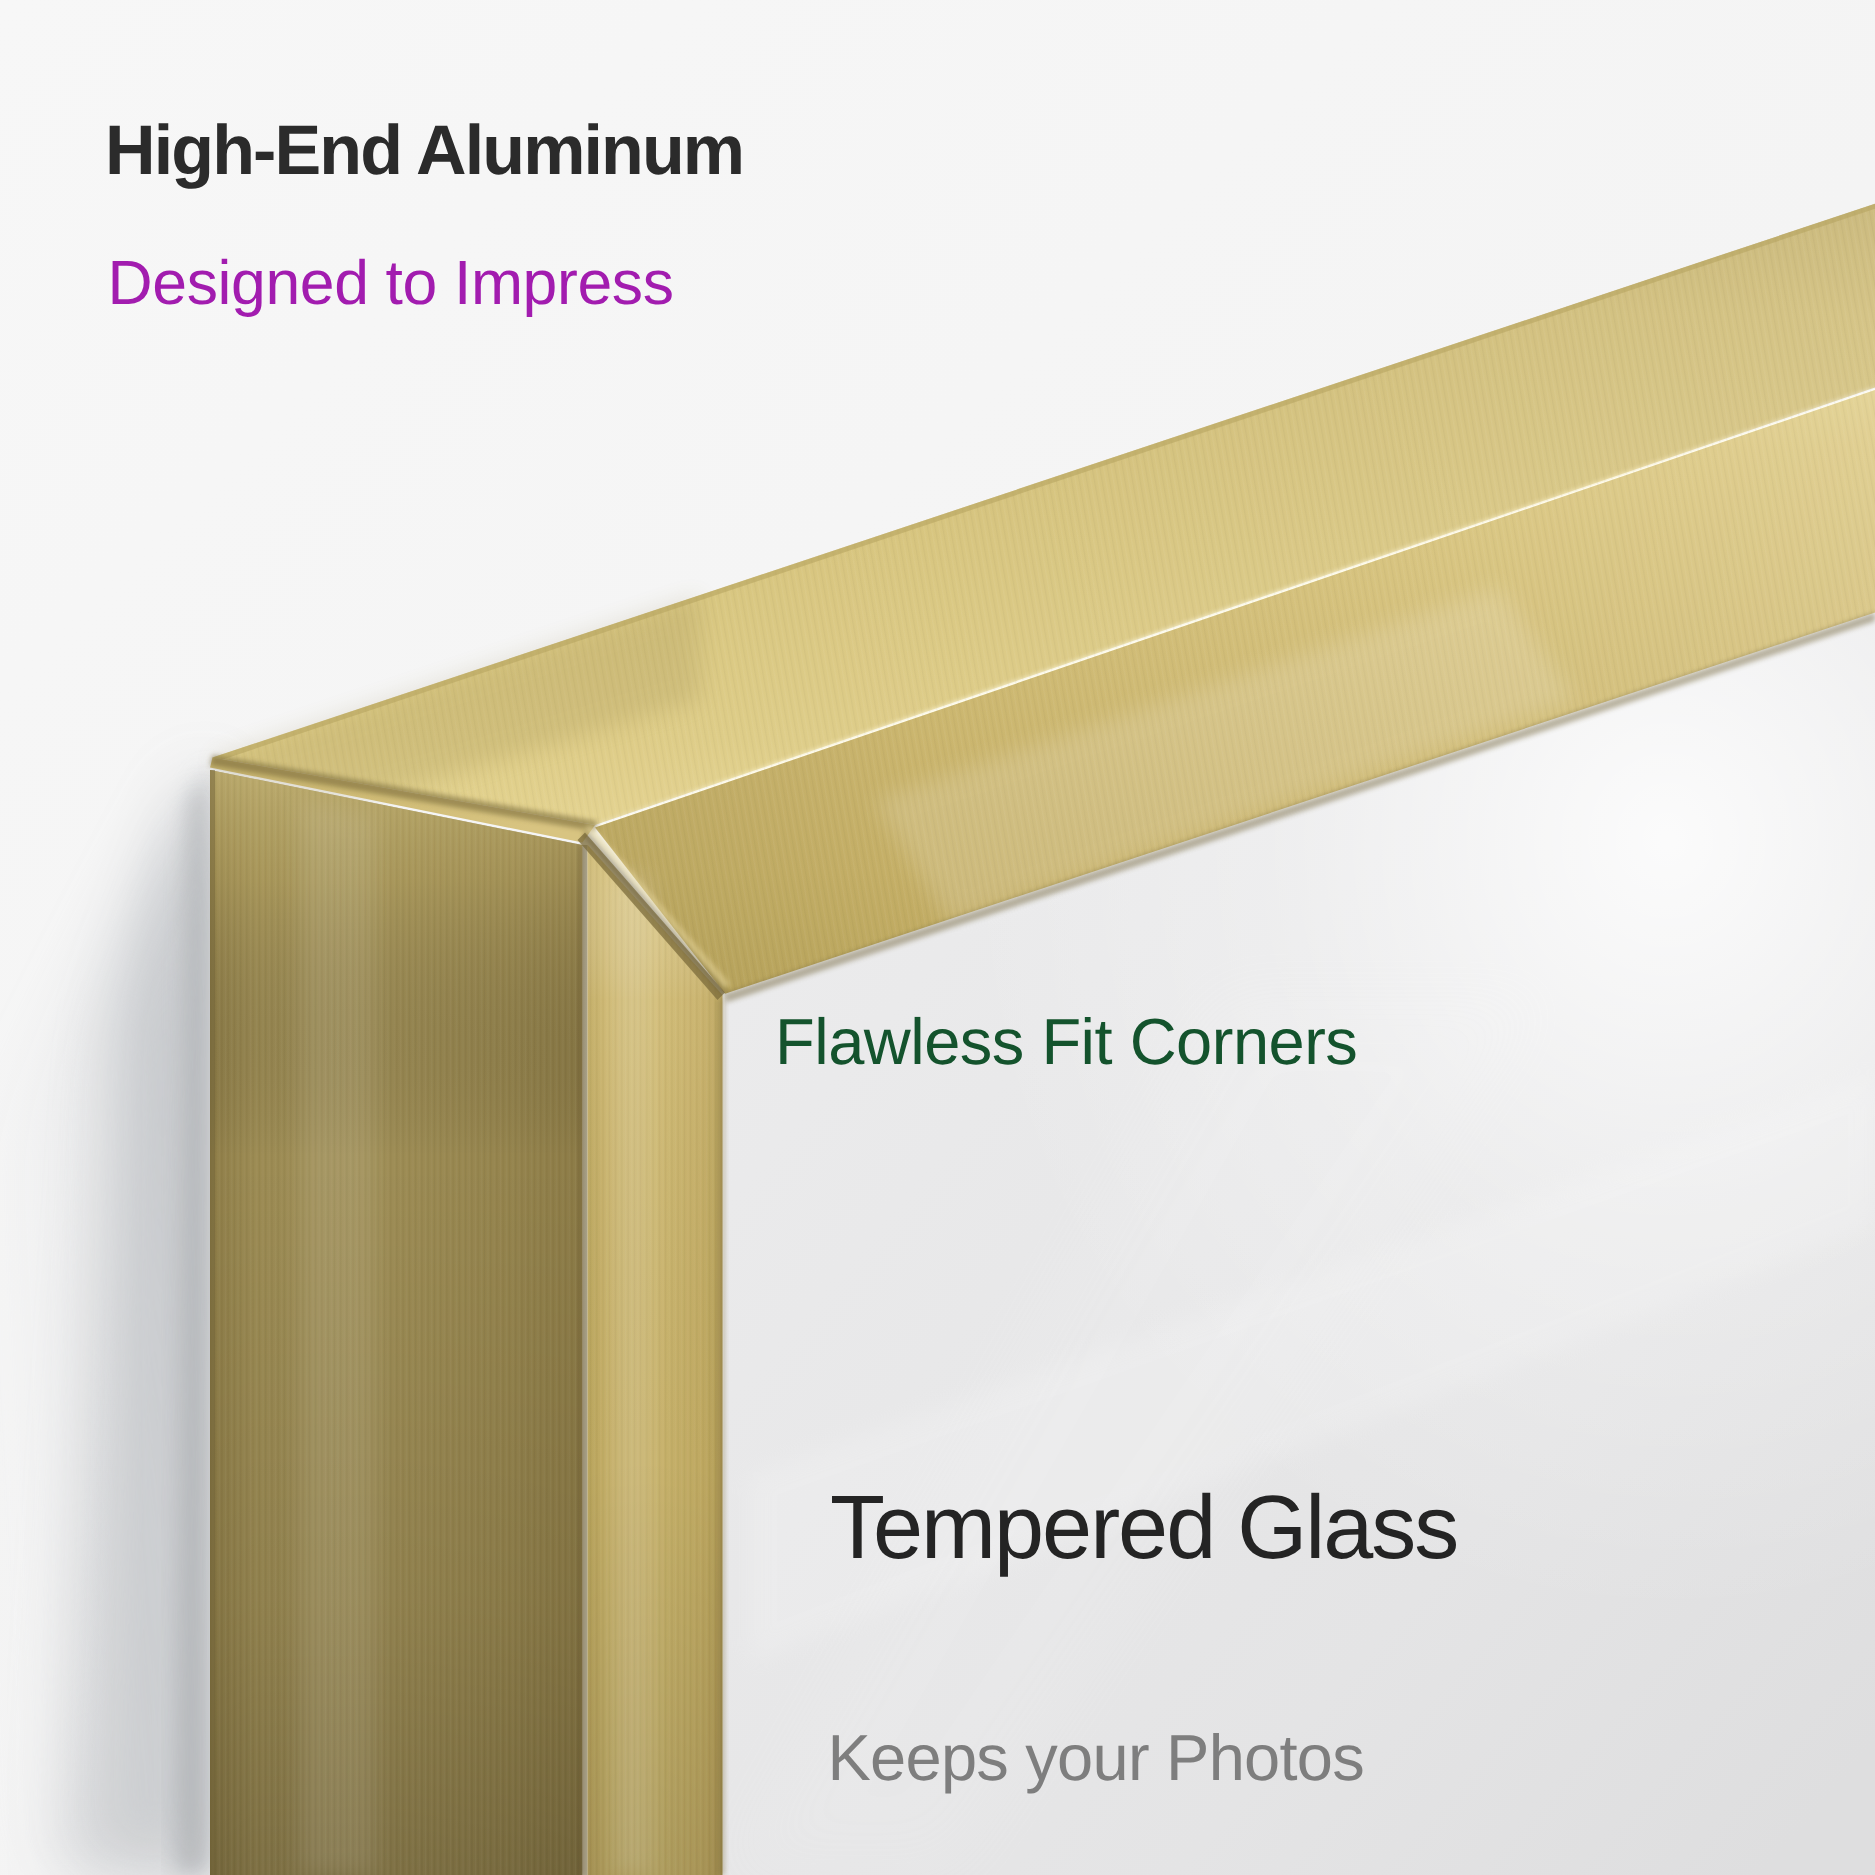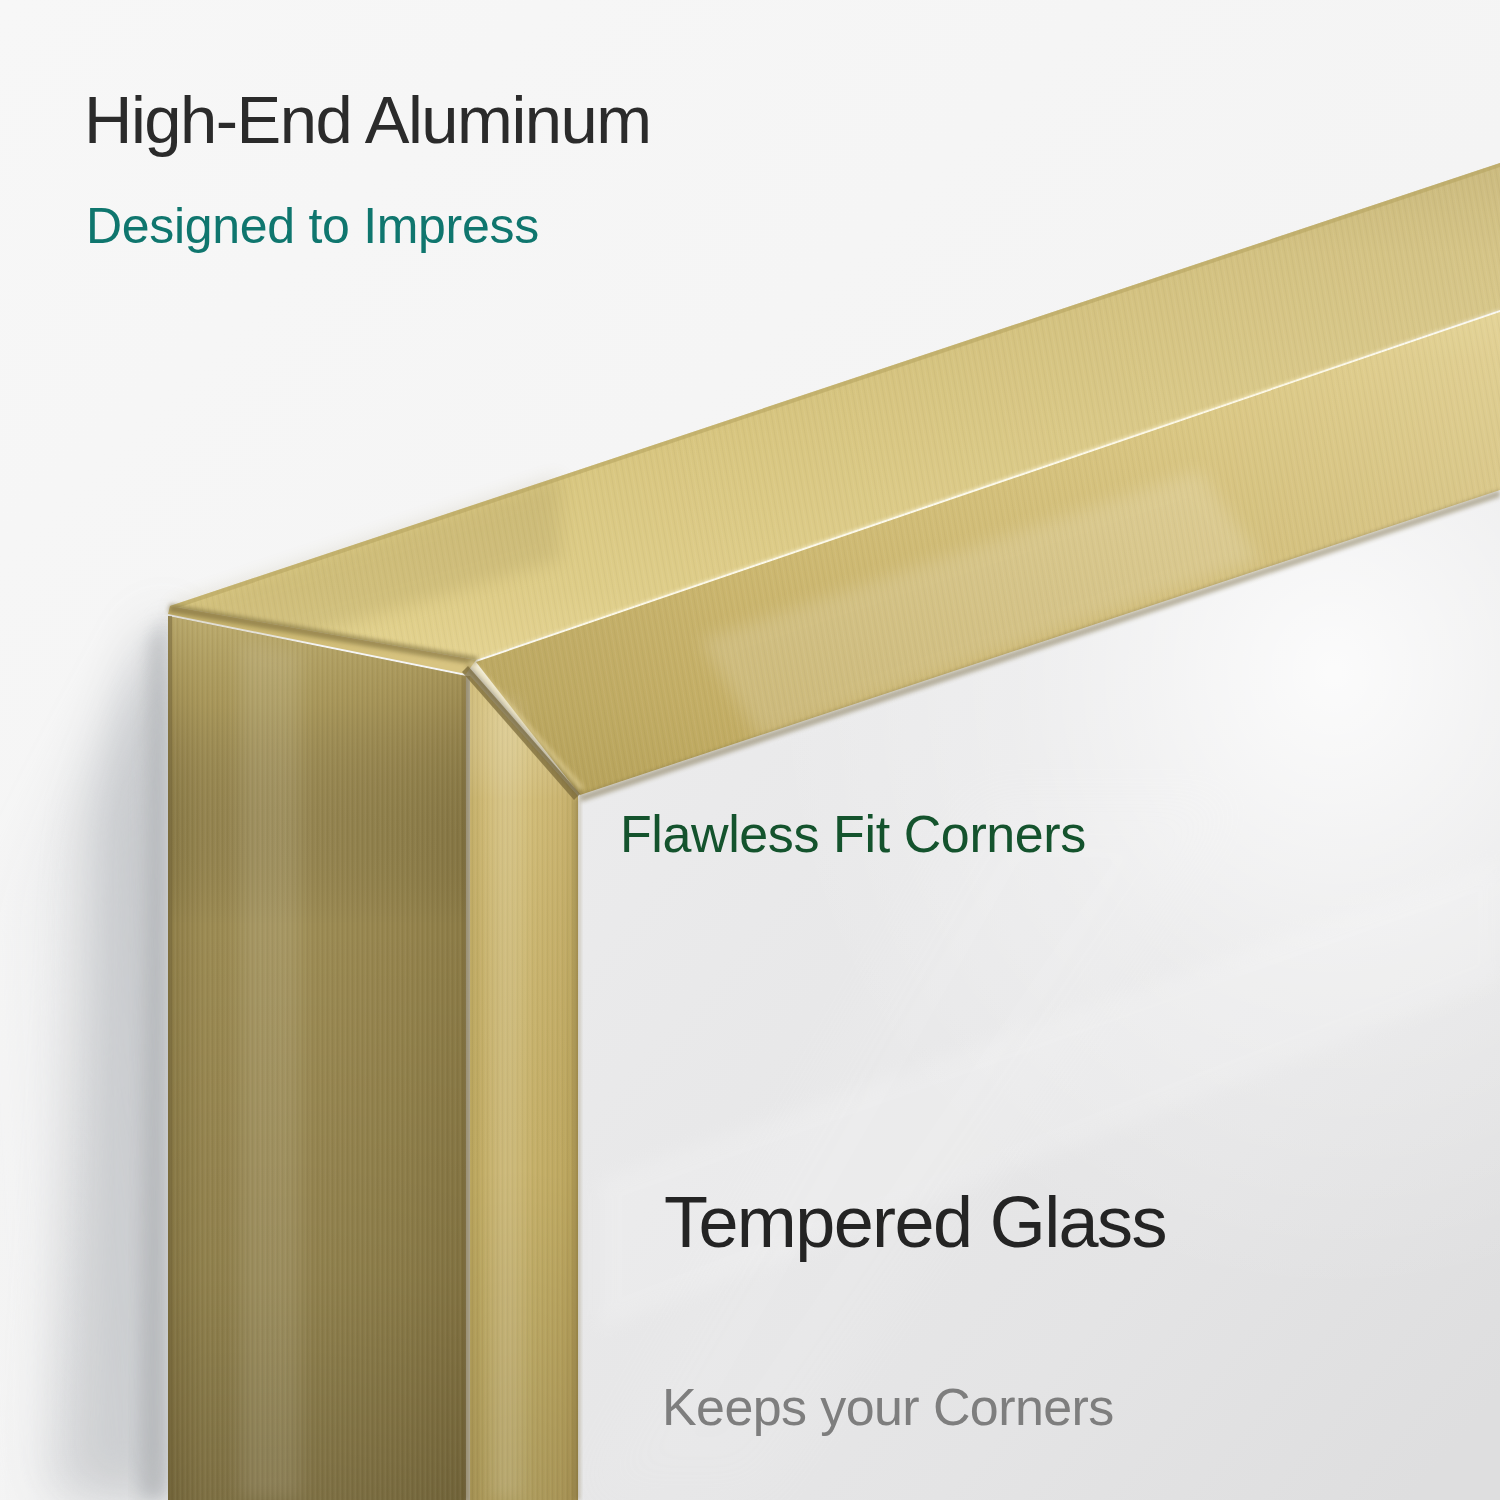--- a/index.html
+++ b/index.html
@@ -10,31 +10,31 @@
     overflow:hidden;
     position:relative;
   }
   #stage{position:absolute;inset:0;width:1500px;height:1500px;}
   #scene{position:absolute;inset:0;width:1500px;height:1500px;}
   .txt{position:absolute;white-space:pre;}
 
   
   #headline{
     left:84px;top:78px;
-    font-size:67px;line-height:84px;
-    font-weight:400;
+    font-size:56px;line-height:84px;
+    font-weight:700;
     letter-spacing:-1.5px;
     color:#2b2b2b;
   }
   #subhead{
     left:86px;top:198px;
     font-size:50px;line-height:56px;
     font-weight:400;
     letter-spacing:-0.3px;
-    color:#0f766e;
+    color:#a21caf;
   }
 
   
   #corner-caption{
     left:620px;top:808px;
     font-size:52px;line-height:52px;
     font-weight:400;
     letter-spacing:-0.4px;
     color:#14532d;
   }
@@ -288,17 +288,17 @@
 
   <div class="txt" id="subhead">Designed to Impress</div>
 
   <div class="txt" id="corner-caption">Flawless Fit Corners</div>
 
   <div class="txt" id="glass-title">
     <span class="nowrapline">Tempered Glass</span>
   </div>
 
   <div class="txt" id="glass-sub">
-    <span class="nowrapline">Keeps your Corners</span>
+    <span class="nowrapline">Keeps your Photos</span>
     
   </div>
 
 </div>
 
 </body></html>

